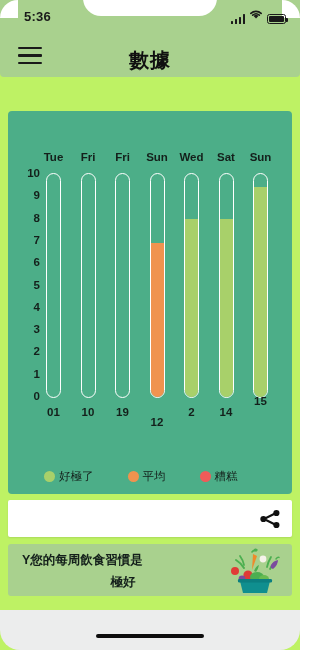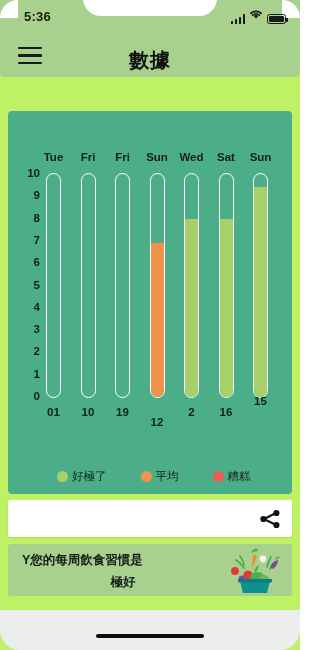--- a/index.html
+++ b/index.html
@@ -113,21 +113,21 @@
   .bartrack {
     position:absolute; width:15px;
     border:1.3px solid #ffffff; border-radius:7.5px;
     overflow:hidden; background:transparent; cursor:pointer;
   }
   .barfill {
     position:absolute; left:0; bottom:0; width:100%;
   }
 
   #legend {
-    position:absolute; left:13px; bottom:8px; width:284px; height:20px;
+    position:absolute; left:0; bottom:8px; width:284px; height:20px;
     display:flex; align-items:center; padding-left:36px; gap:34px;
   }
   .leg-item { display:flex; align-items:center; gap:4px; }
   .leg-dot { width:11px; height:11px; border-radius:50%; flex:none; }
   .leg-txt { font-size:11.5px; color:#14201b; }
 
   
   #share-bar {
     position:absolute; left:8px; top:500px; width:284px; height:37px;
     background:#ffffff; border-radius:2px;
@@ -252,21 +252,21 @@
         <div class="datelabel" style="left: 127px; top: 269px;">12</div>
         <div class="daylabel" style="left: 161.5px; top: 4px;">Wed</div>
         <div class="bartrack" style="left: 176px; top: 26px; height: 225px;">
           <div class="barfill" style="height: 80%; background: rgb(168, 208, 106);"></div>
         </div>
         <div class="datelabel" style="left: 161.5px; top: 259px;">2</div>
         <div class="daylabel" style="left: 196px; top: 4px;">Sat</div>
         <div class="bartrack" style="left: 210.5px; top: 26px; height: 225px;">
           <div class="barfill" style="height: 80%; background: rgb(168, 208, 106);"></div>
         </div>
-        <div class="datelabel" style="left: 196px; top: 259px;">16</div>
+        <div class="datelabel" style="left: 196px; top: 259px;">14</div>
         <div class="daylabel" style="left: 230.5px; top: 4px;">Sun</div>
         <div class="bartrack" style="left: 245px; top: 26px; height: 225px;">
           <div class="barfill" style="height: 94%; background: rgb(168, 208, 106);"></div>
         </div>
         <div class="datelabel" style="left: 230.5px; top: 248px;">15</div>
       </div>
   </div>
 
   <div id="share-bar">
     <div id="share-icon">

